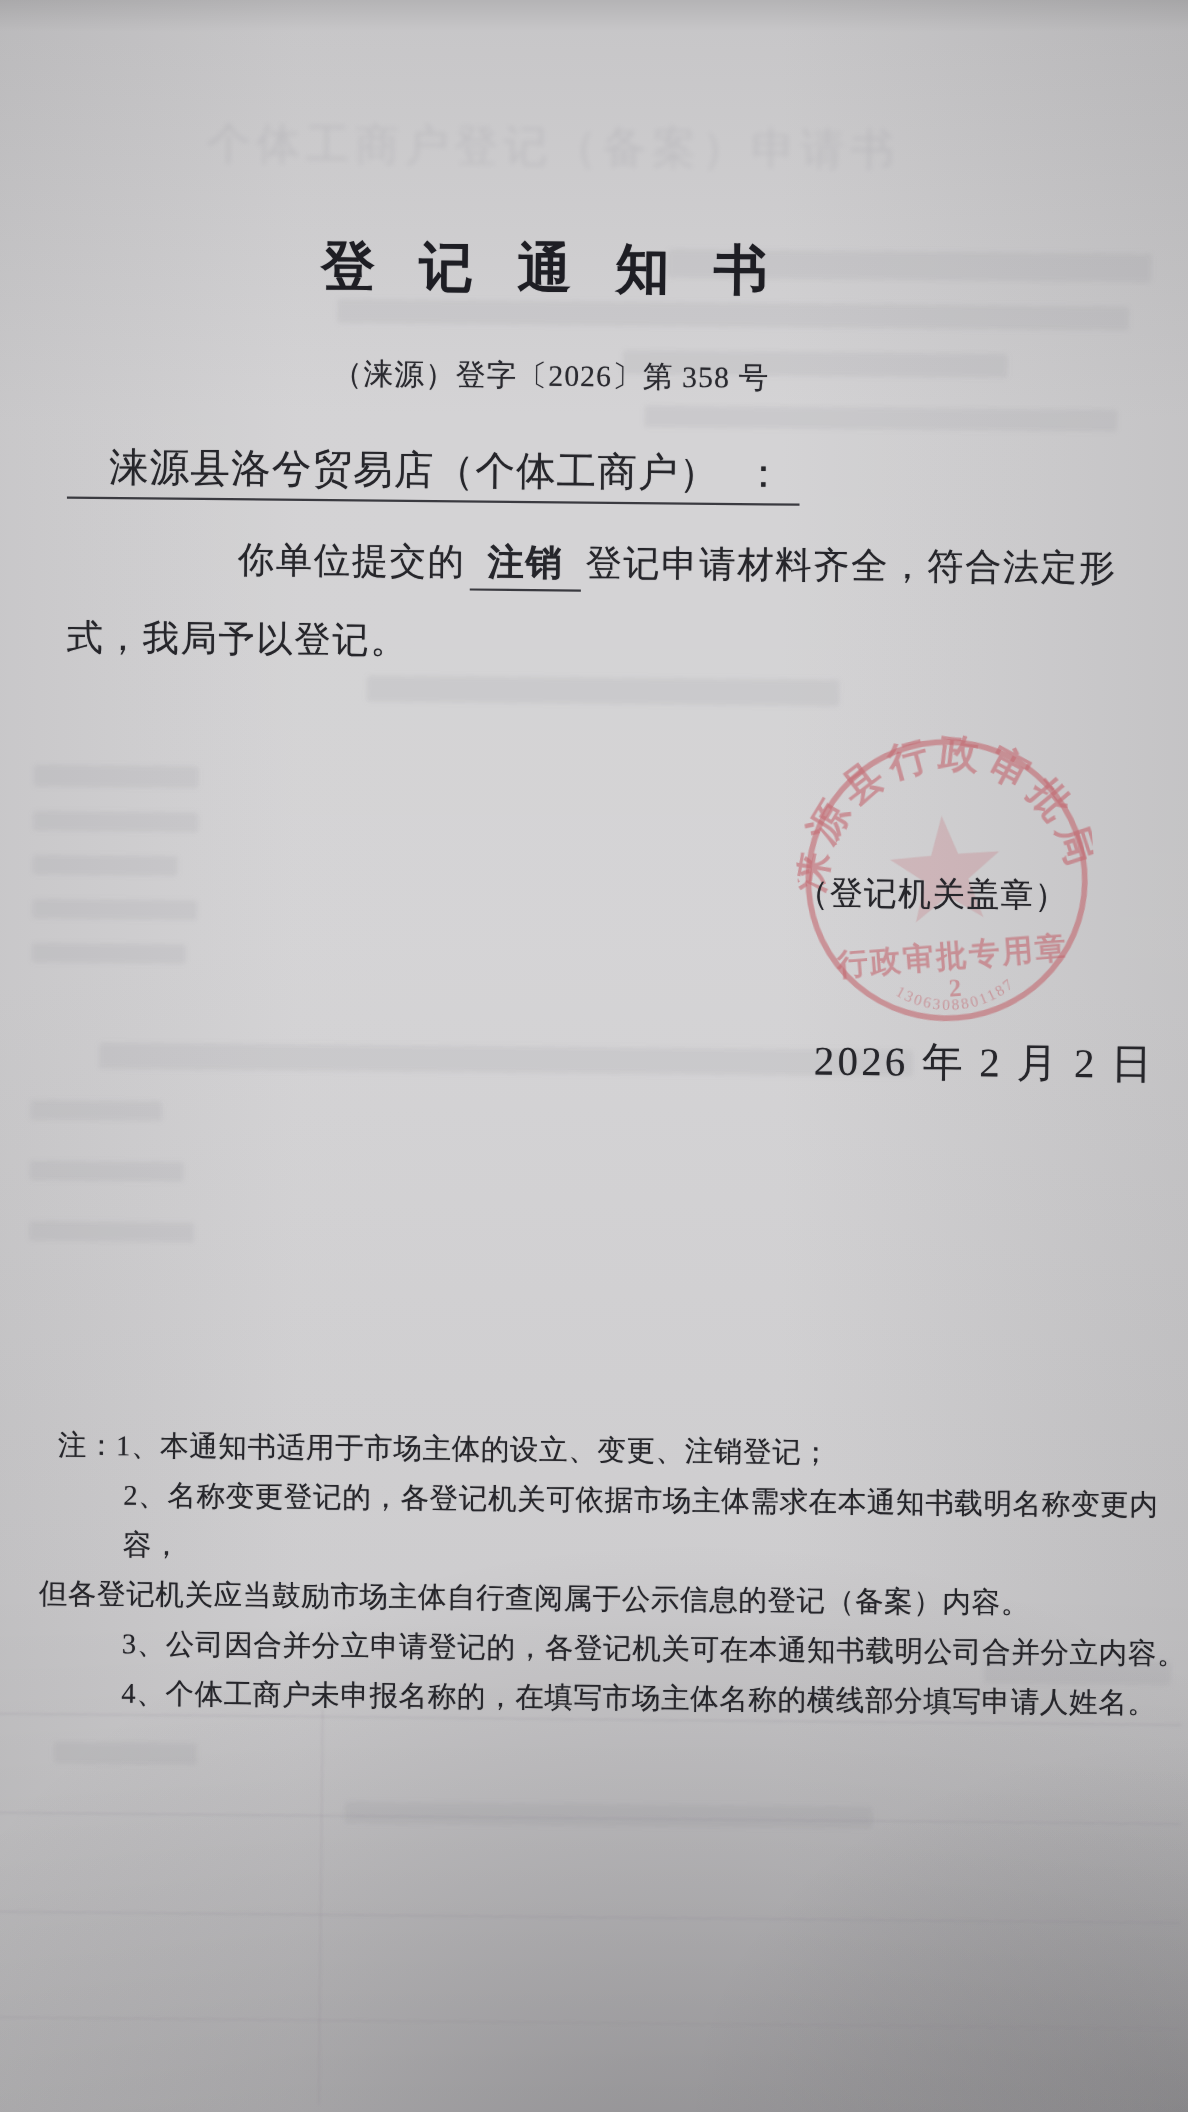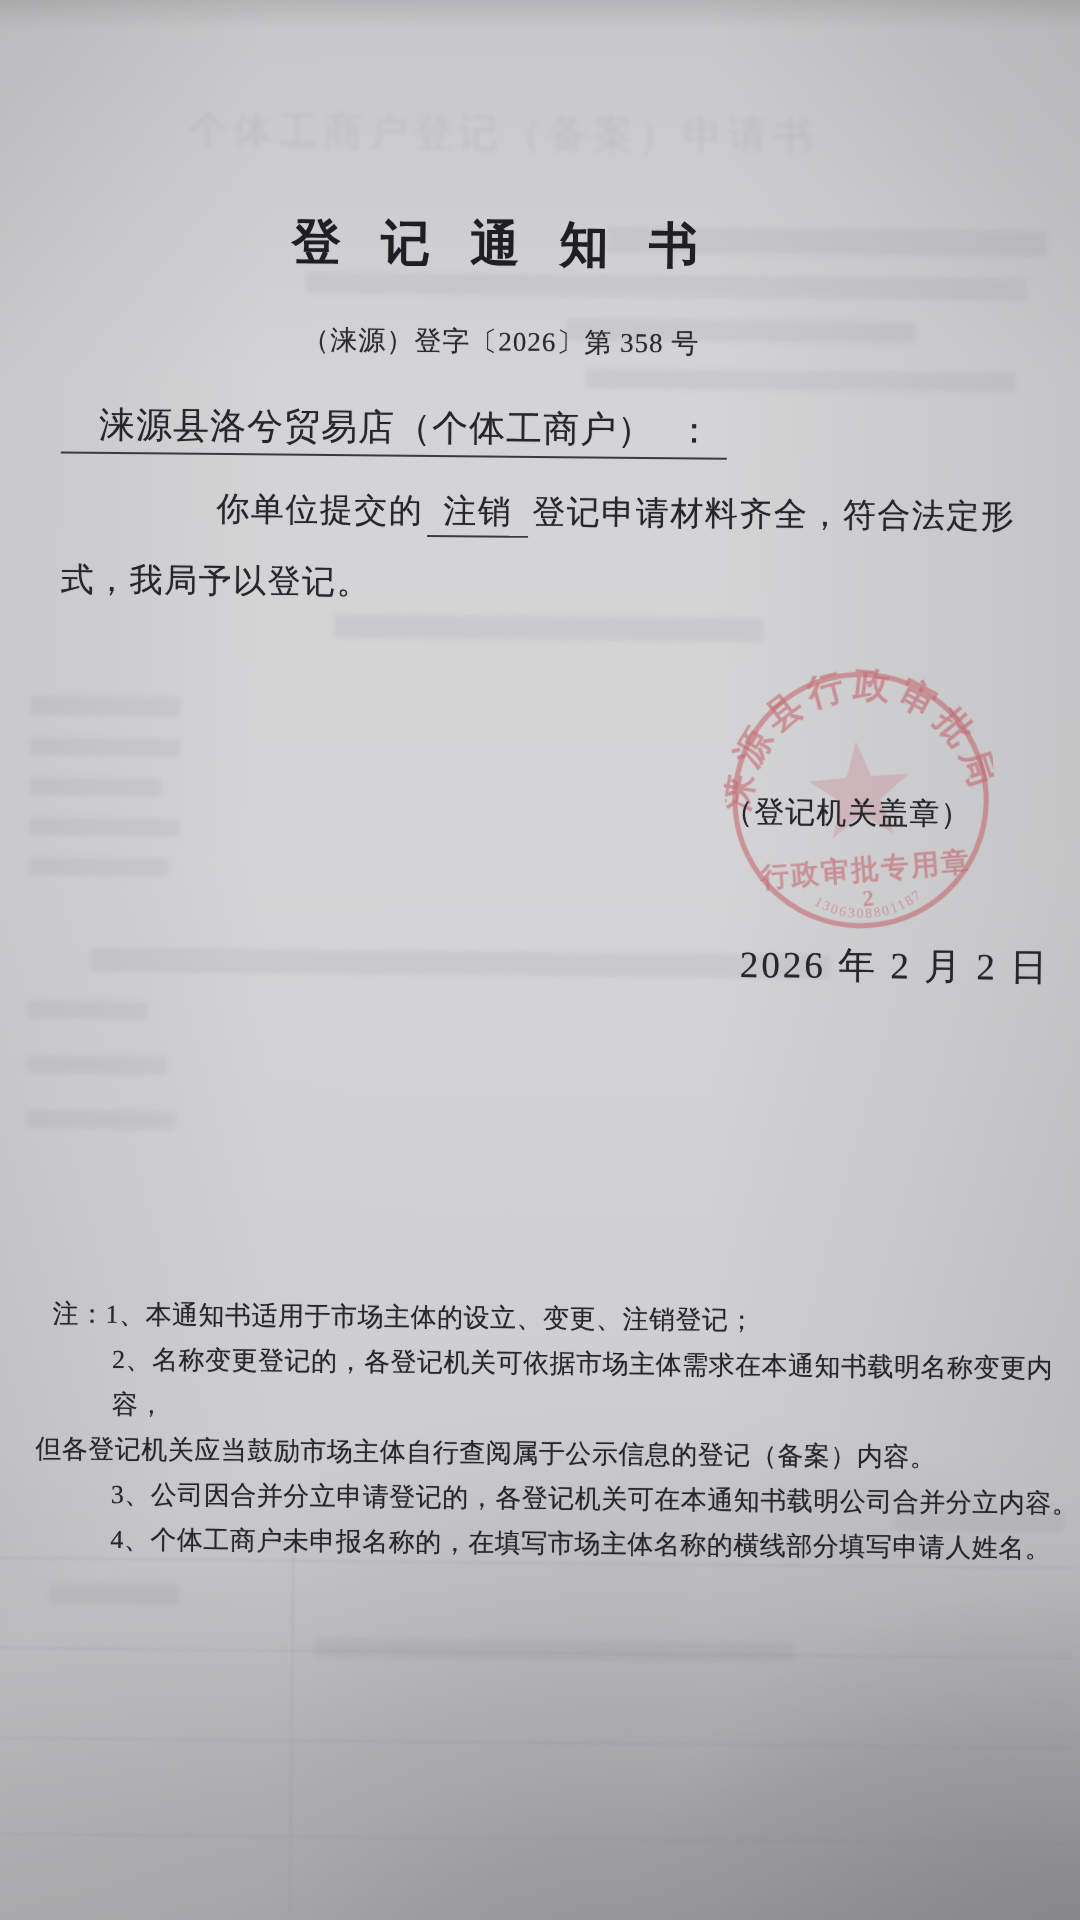--- a/index.html
+++ b/index.html
@@ -28,21 +28,21 @@
   .addressee{
     top:406px;left:56px;width:666px;height:52px;
     border-bottom:2.5px solid #3a3a40;
     display:flex;justify-content:space-between;align-items:flex-end;
     font-size:36px;letter-spacing:1px;
     padding:0 14px 2px 38px;box-sizing:border-box;
   }
   .body-line{font-size:33px;letter-spacing:1.5px;}
   .blank-underline{
     display:inline-block;border-bottom:2.5px solid #3a3a40;
-    padding:0 16px 1px 16px;margin:0 4px;
+    padding:0 16px 1px 16px;margin:0 4px;font-weight:bold;
   }
   .seal-caption{font-size:30px;letter-spacing:1px;z-index:3;}
   .date-line{font-size:37px;letter-spacing:3px;}
   .notes{top:1296px;left:40px;width:1060px;font-size:26px;line-height:45px;letter-spacing:0.5px;}
   .note-l1{padding-left:16px;}
   .note-indent{padding-left:76px;}
   .note-cont{padding-left:0px;}
 
   
   .stamp{

